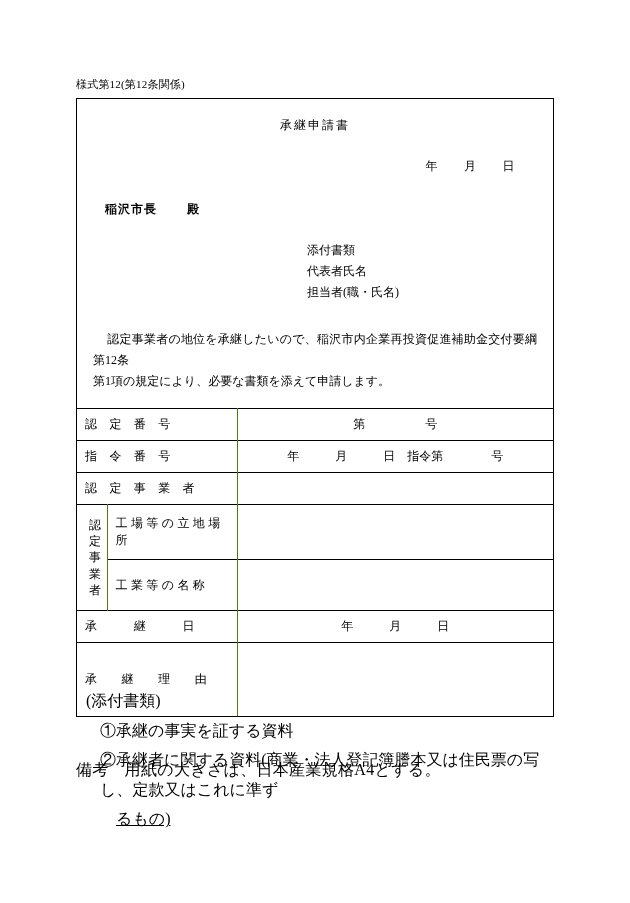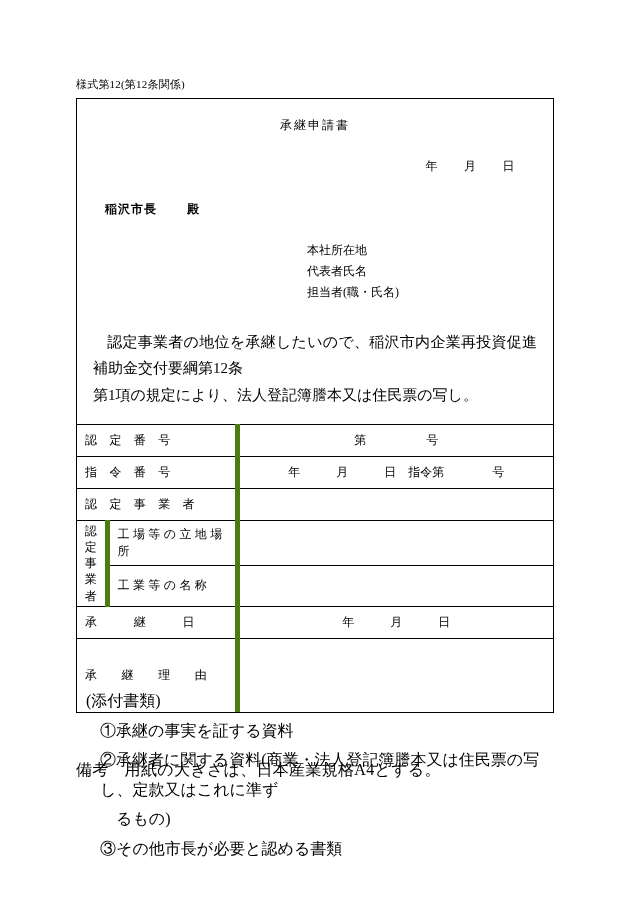--- a/index.html
+++ b/index.html
@@ -64,39 +64,39 @@
     display: inline-block;
     width: 30px;
   }
   .applicant-block {
     font-size: 12px;
     margin-top: 22px;
     padding-left: 230px;
     line-height: 1.75;
   }
   .statement {
-    font-size: 15px;
+    font-size: 12px;
     margin-top: 26px;
     padding: 0 16px 0 16px;
     line-height: 1.75;
     text-align: justify;
   }
   .statement .indent {
     display: inline-block;
     width: 14px;
   }
   .tbl {
     width: 100%;
     border-collapse: collapse;
     margin-top: 16px;
     table-layout: fixed;
   }
   .tbl td {
     border-top: 1px solid #000;
-    border-right: 5px solid #4d7c0f;
+    border-right: 1px solid #4d7c0f;
     font-size: 12px;
     padding: 0 8px;
     vertical-align: middle;
     height: 32px;
     box-sizing: border-box;
   }
   .tbl tr td:last-child {
     border-right: none;
   }
   .tbl td.lab {
@@ -105,21 +105,21 @@
   }
   .tbl td.val {
     text-align: center;
     margin-top: 37px;
   }
   .cell-vert {
     width: 30px;
     text-align: center;
     font-size: 12px;
     line-height: 1.35;
-    padding: 2px !important;
+    padding: 12px !important;
   }
   .reason-row td {
     height: 74px;
     vertical-align: middle;
   }
   .attachments {
     position: absolute;
     left: 82px;
     top: 686px;
     width: 480px;
@@ -127,20 +127,21 @@
     line-height: 1.85;
   }
   .attachments .lead {
     padding-left: 4px;
   }
   .attachments .item {
     padding-left: 18px;
   }
   .attachments .cont {
     padding-left: 34px;
+    text-decoration: underline;
   }
   .note {
     position: absolute;
     left: 76px;
     top: 760px;
     font-size: 16px;
     letter-spacing: 0.3px;
   }
   .note .gap {
     display: inline-block;
@@ -160,28 +161,28 @@
 
     <div class="date-line">
       <span>年</span><span class="sp"></span><span>月</span><span class="sp"></span><span>日</span>
     </div>
 
     <div class="addressee">
       <span>稲沢市長</span><span class="gap"></span><span>殿</span>
     </div>
 
     <div class="applicant-block">
-      <div>本社所在地</div>
+      <div>添付書類</div>
       <div>代表者氏名</div>
       <div>担当者(職・氏名)</div>
     </div>
 
     <div class="statement">
       <span class="indent"></span><span>認定事業者の地位を承継したいので、稲沢市内企業再投資促進補助金交付要綱第12条</span><br>
-      <span>第1項の規定により、法人登記簿謄本又は住民票の写し。</span>
+      <span>第1項の規定により、必要な書類を添えて申請します。</span>
     </div>
 
     <table class="tbl">
       <colgroup>
         <col style="width:30px">
         <col style="width:130px">
         <col>
       </colgroup>
       <tbody>
         <tr>
@@ -215,20 +216,19 @@
         </tr>
       </tbody>
     </table>
   </div>
 
   <div class="attachments">
     <div class="lead">(添付書類)</div>
     <div class="item">①承継の事実を証する資料</div>
     <div class="item">②承継者に関する資料(商業・法人登記簿謄本又は住民票の写し、定款又はこれに準ず</div>
     <div class="cont">るもの)</div>
-    <div class="item">③その他市長が必要と認める書類</div>
   </div>
 
   <div class="note">
     <span>備考</span><span class="gap"></span><span>用紙の大きさは、日本産業規格A4とする。</span>
   </div>
 
 </div>
 
 </body></html>

